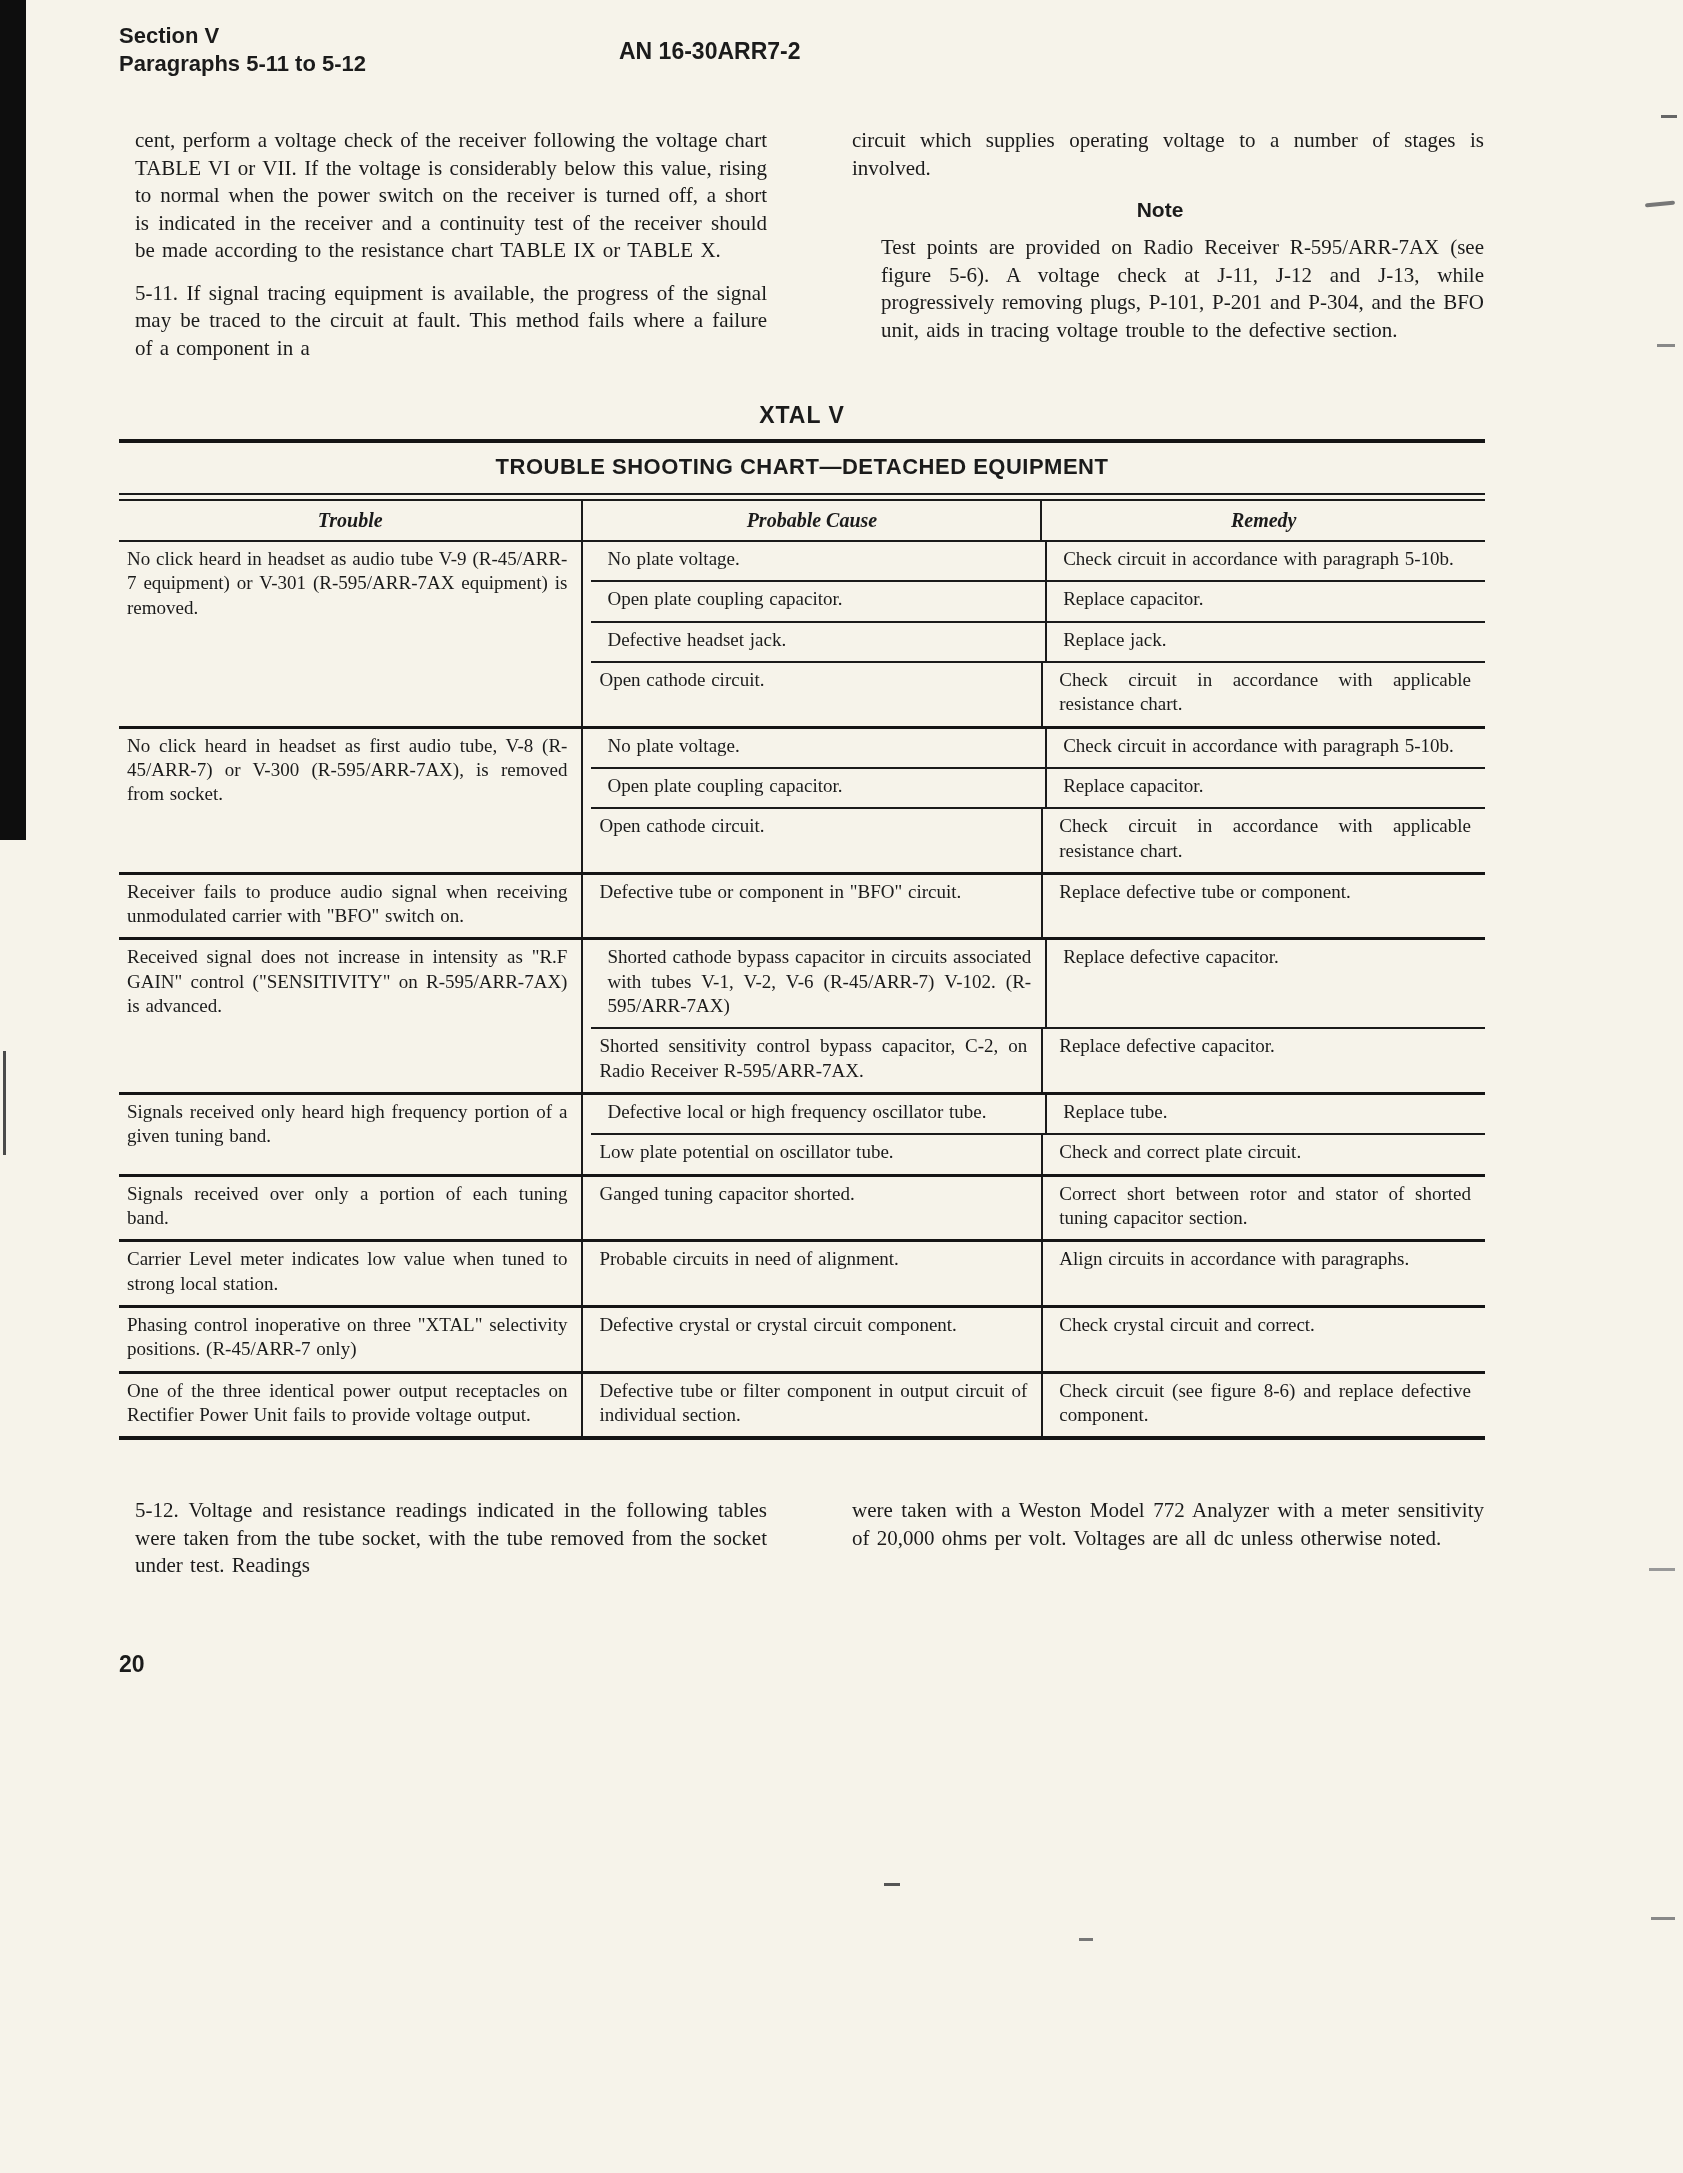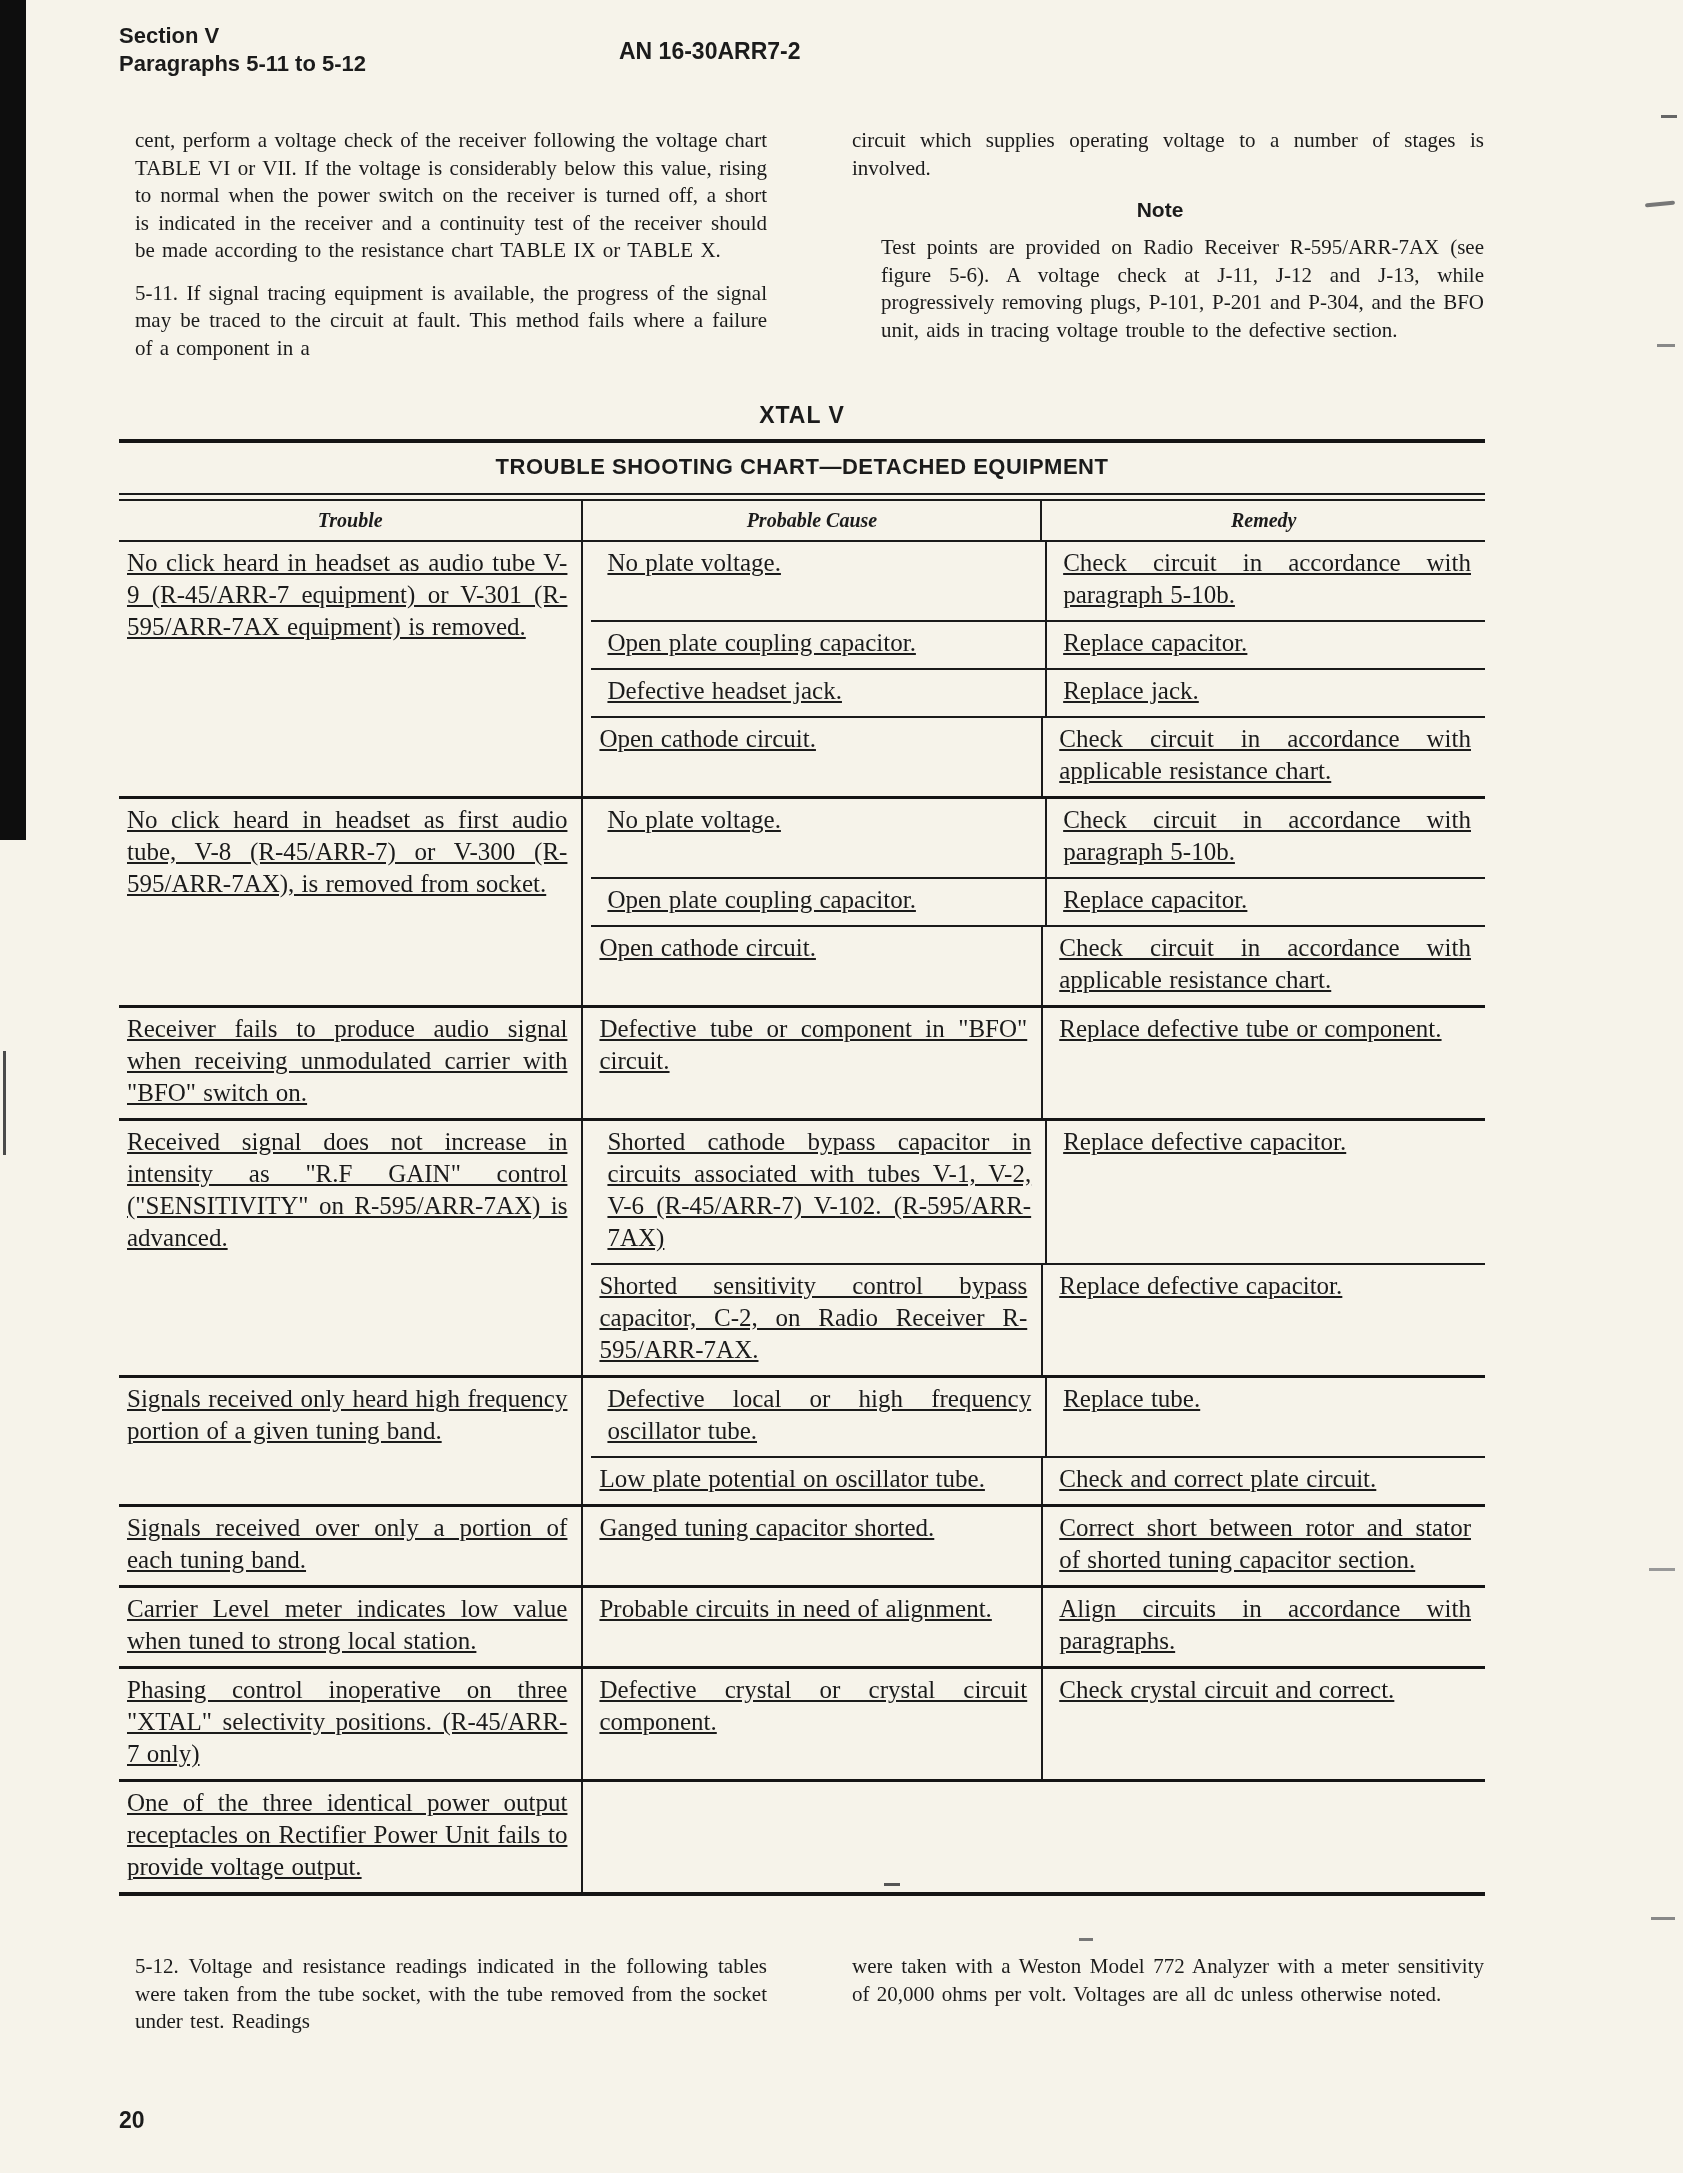--- a/index.html
+++ b/index.html
@@ -62,21 +62,21 @@
   .ts-hcell {
     padding:8px 6px; text-align:center;
     font-weight:bold; font-style:italic; font-size:20px;
   }
   .c-trouble { width:34%; border-right:2px solid #1a1a1a; }
   .c-cause { width:33.6%; border-right:2px solid #1a1a1a; }
   .c-remedy { flex:1; }
 
   .trow { display:flex; }
   .trow:not(:last-child) { border-bottom:3px solid #151515; }
-  .cell { font-size:25px; line-height:1.28; text-align:justify; word-spacing:1px;text-decoration:underline; }
+  .cell { font-size:19px; line-height:1.28; text-align:justify; word-spacing:1px; }
   .trouble-cell { width:34%; border-right:2px solid #1a1a1a; padding:5px 14px 9px 8px; }
   .subrows { flex:1; display:flex; flex-direction:column; }
   .subrow { display:flex; flex:1; }
   .subrow:not(:last-child) { border-bottom:2px solid #1a1a1a;margin-left:8px; }
   .cause-cell { width:51%; border-right:2px solid #1a1a1a; padding:5px 14px 9px 16px; }
   .remedy-cell { flex:1; padding:5px 14px 9px 16px; }
 
   .closing { margin-top:57px; }
   .page-number {
     margin-top:71px; font-family:"Liberation Sans", sans-serif;
@@ -225,20 +225,26 @@
             <div class="cell trouble-cell">Phasing control inoperative on three "XTAL" selectivity positions. (R-45/ARR-7 only)</div>
             <div class="subrows">
               <div class="subrow">
                 <div class="cell cause-cell">Defective crystal or crystal circuit component.</div>
                 <div class="cell remedy-cell">Check crystal circuit and correct.</div>
               </div>
             </div>
           </div>
           <div class="trow">
             <div class="cell trouble-cell">One of the three identical power output receptacles on Rectifier Power Unit fails to provide voltage output.</div>
+            <div class="subrows">
+              <div class="subrow">
+                <div class="cell cause-cell">Defective tube or filter component in output circuit of individual section.</div>
+                <div class="cell remedy-cell">Check circuit (see figure 8-6) and replace defective component.</div>
+              </div>
+            </div>
           </div>
         </div>
     </div>
 
     <div class="two-col closing">
       <div class="col">
         <p class="para">5-12. Voltage and resistance readings indicated in the following tables were taken from the tube socket, with the tube removed from the socket under test. Readings</p>
       </div>
       <div class="col">
         <p class="para">were taken with a Weston Model 772 Analyzer with a meter sensitivity of 20,000 ohms per volt. Voltages are all dc unless otherwise noted.</p>

